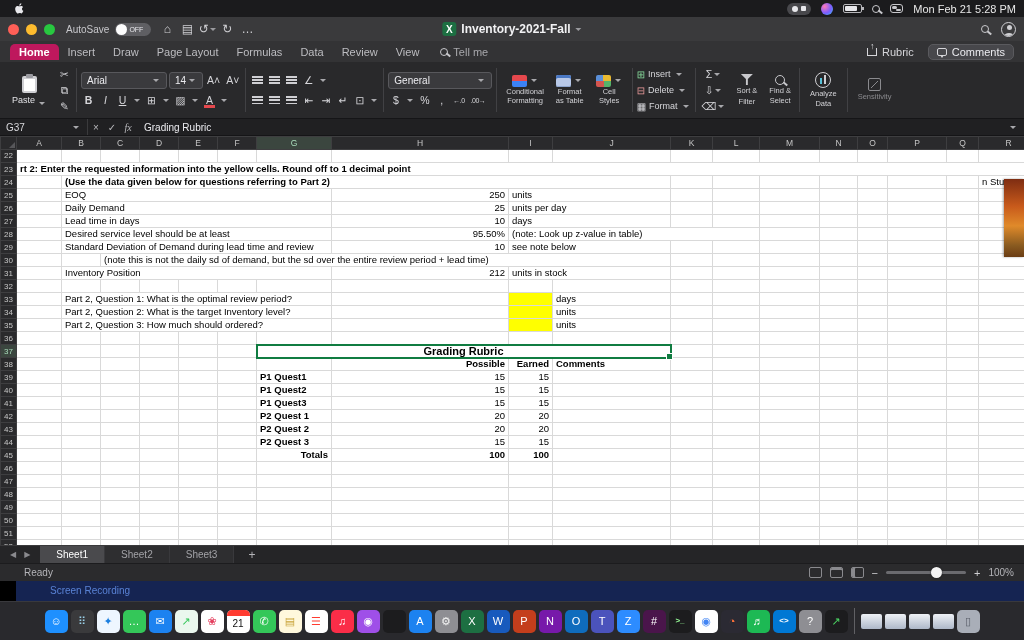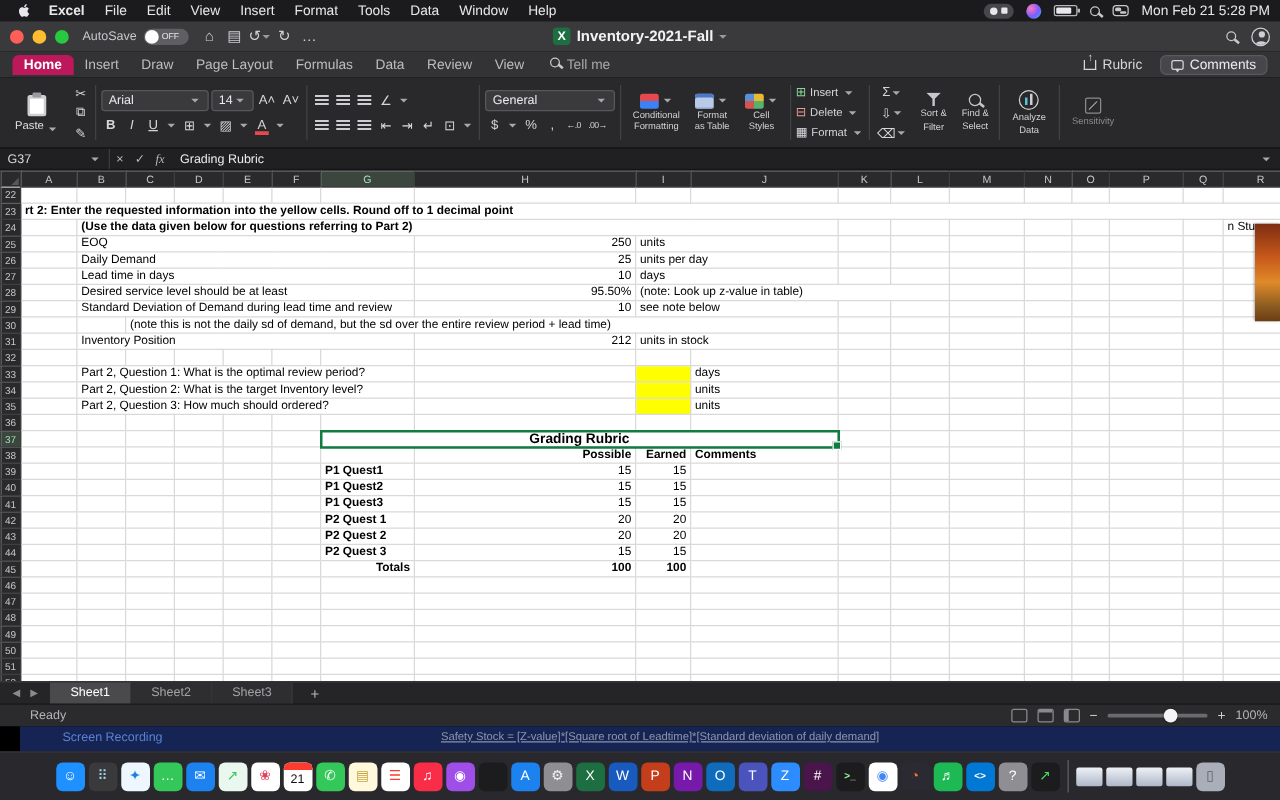--- a/index.html
+++ b/index.html
@@ -37,21 +37,21 @@
 .doctitle{color:#f2f2f4;font-size:12px;font-weight:bold}
 .tchev{width:0;height:0;border-left:3px solid transparent;border-right:3px solid transparent;border-top:3px solid #9a9a9e}
 #tb-right{margin-left:auto;display:flex;align-items:center;gap:12px}
 .avatar{width:15px;height:15px;border-radius:50%;border:1px solid #cfcfd3;position:relative;overflow:hidden;display:inline-block}
 .avatar::before{content:"";position:absolute;top:2px;left:4.5px;width:5px;height:5px;border-radius:50%;background:#cfcfd3}
 .avatar::after{content:"";position:absolute;bottom:-4px;left:2px;width:10px;height:7px;border-radius:50%;background:#cfcfd3}
 
 #tabsrow{position:absolute;top:41px;left:0;width:1024px;height:21px;background:#333335;display:flex;align-items:center;padding:0 10px;font-size:11px;color:#bdbdc1}
 .rtab{padding:2px 9px;white-space:nowrap}
 .rtab.active{color:#fff;font-weight:bold;background:#be185d;border-radius:5px 5px 0 0}
-#tellme{display:flex;align-items:flex-start;gap:5px;margin-left:12px;color:#a8a8ac}
+#tellme{display:flex;align-items:center;gap:5px;margin-left:12px;color:#a8a8ac}
 #tr-right{margin-left:auto;display:flex;align-items:center;gap:14px}
 .sharebtn{display:flex;align-items:center;gap:5px;color:#d6d6da}
 .shicon{width:10px;height:8px;border:1px solid #d6d6da;border-top:none;position:relative;display:inline-block}
 .shicon::after{content:"↑";position:absolute;left:2px;top:-7px;font-size:9px;color:#d6d6da}
 .commentsbtn{display:flex;align-items:center;gap:5px;background:#47474b;border:1px solid #5a5a5e;border-radius:5px;padding:1px 8px;color:#ececf0}
 .bubble{width:10px;height:8px;border:1px solid #d6d6da;border-radius:2px;position:relative;display:inline-block}
 .bubble::after{content:"";position:absolute;left:2px;bottom:-3px;border-left:2px solid transparent;border-right:2px solid transparent;border-top:3px solid #d6d6da}
 
 #ribbon{position:absolute;top:62px;left:0;width:1024px;height:56px;background:#29292b;display:flex;align-items:center;padding:0 6px;gap:4px;overflow:hidden}
 .vsep{width:1px;height:44px;background:#414144;flex:0 0 auto}
@@ -149,21 +149,20 @@
 </style>
 </head>
 <body>
 
 <div id="menubar">
   <span class="apple">
     <svg width="11" height="13" viewBox="0 0 16 18" fill="#e8e8ec">
         <path d="M11.6 9.6c0-1.9 1.5-2.8 1.6-2.9-.9-1.3-2.2-1.4-2.7-1.5-1.1-.1-2.2.7-2.7.7-.6 0-1.4-.7-2.4-.7C4.2 5.2 3 6 2.3 7.1c-1.3 2.2-.3 5.5 1 7.3.6.9 1.3 1.9 2.3 1.8.9 0 1.3-.6 2.4-.6s1.4.6 2.4.6 1.6-.9 2.2-1.8c.7-1 1-2 1-2.1-.1 0-2-.8-2-2.7zM9.9 3.8c.5-.6.9-1.5.8-2.4-.8 0-1.7.5-2.2 1.2-.5.5-.9 1.4-.8 2.3.9 0 1.7-.5 2.2-1.1z"></path>
       </svg>
   </span>
-  <span id="menus"><span class="mitem mbold">Excel</span><span class="mitem">File</span><span class="mitem">Edit</span><span class="mitem">View</span><span class="mitem">Insert</span><span class="mitem">Format</span><span class="mitem">Tools</span><span class="mitem">Data</span><span class="mitem">Window</span><span class="mitem">Help</span></span>
   <div id="mb-right">
     <span class="recpill">
         <span class="rdot"></span>
         <span class="rsq"></span>
       </span>
     <span class="siri"></span>
     <span class="batt">
         <span class="bfill"></span>
       </span>
     <span class="mag"></span>
@@ -1039,21 +1038,20 @@
     <span class="ztrack">
         <span class="zknob"></span>
       </span>
     <span class="zbtn">+</span>
     <span>100%</span>
   </div>
 </div>
 
 <div id="strip">
   <span class="srlabel">Screen Recording</span>
-  <span class="scap">Safety Stock = [Z-value]*[Square root of Leadtime]*[Standard deviation of daily demand]</span>
 </div>
 
 <div id="dock">
   <div id="dock-items" style="display:flex;align-items:center;gap:3px">
       <span class="dock-ic" style="background: rgb(30, 144, 255);">
         <span class="dg" style="color: rgb(255, 255, 255);">☺</span>
       </span>
       <span class="dock-ic" style="background: rgb(58, 58, 60);">
         <span class="dg" style="color: rgb(154, 208, 232);">⠿</span>
       </span>

